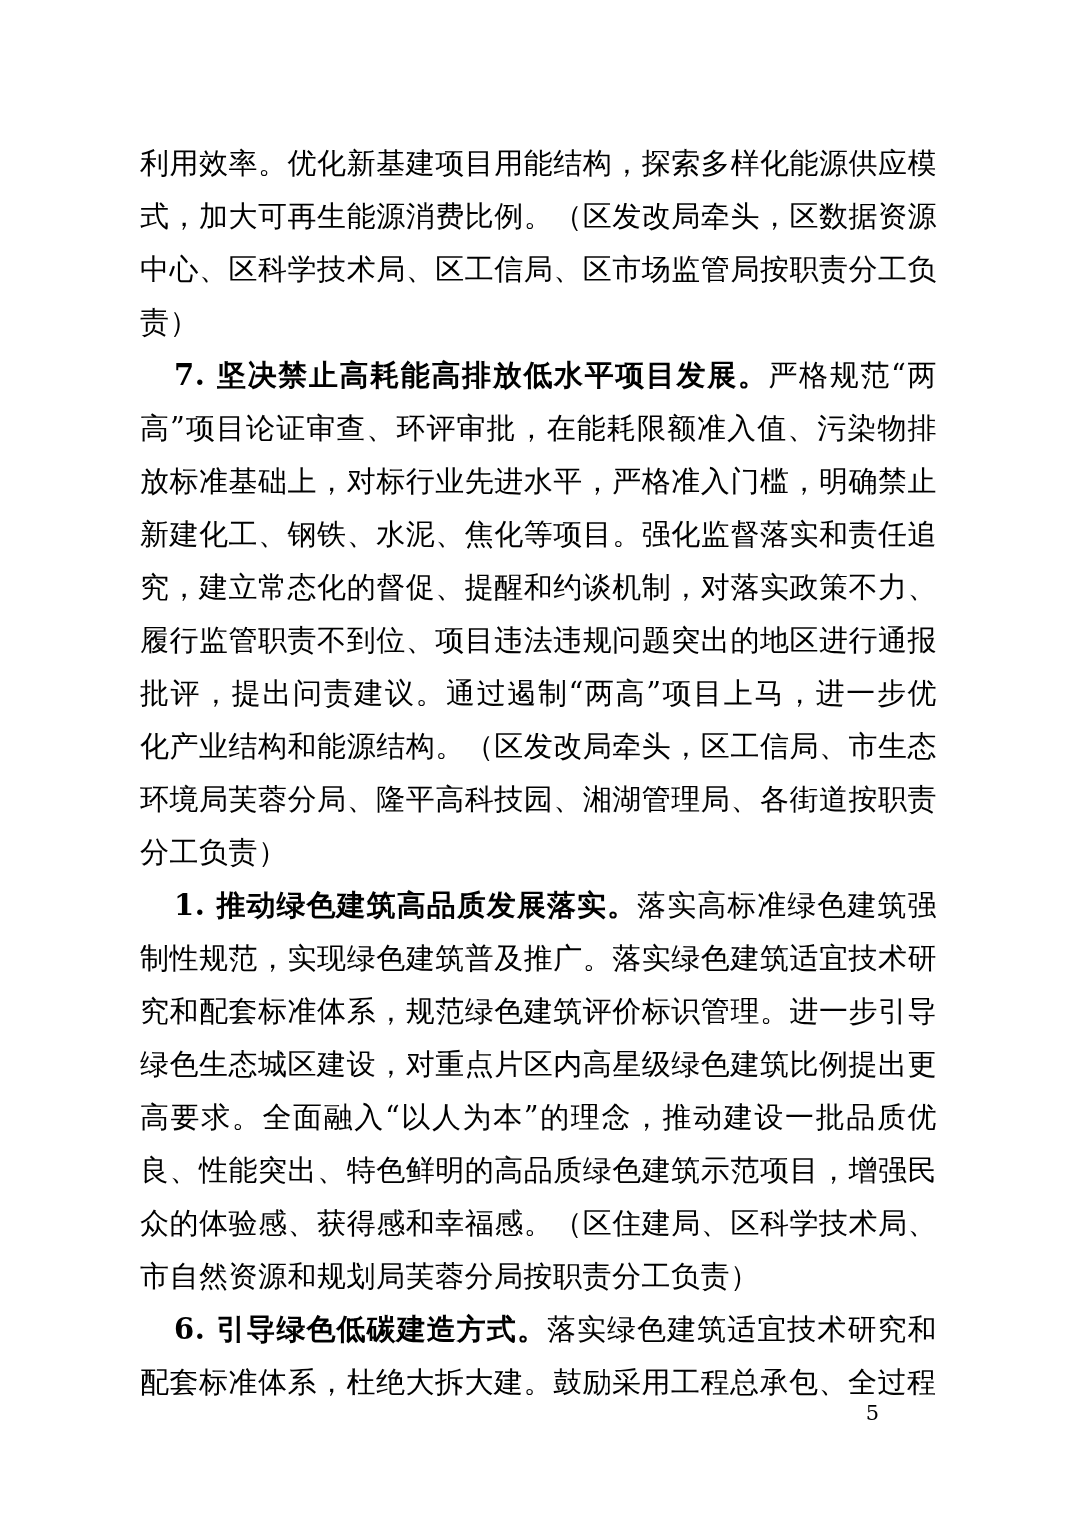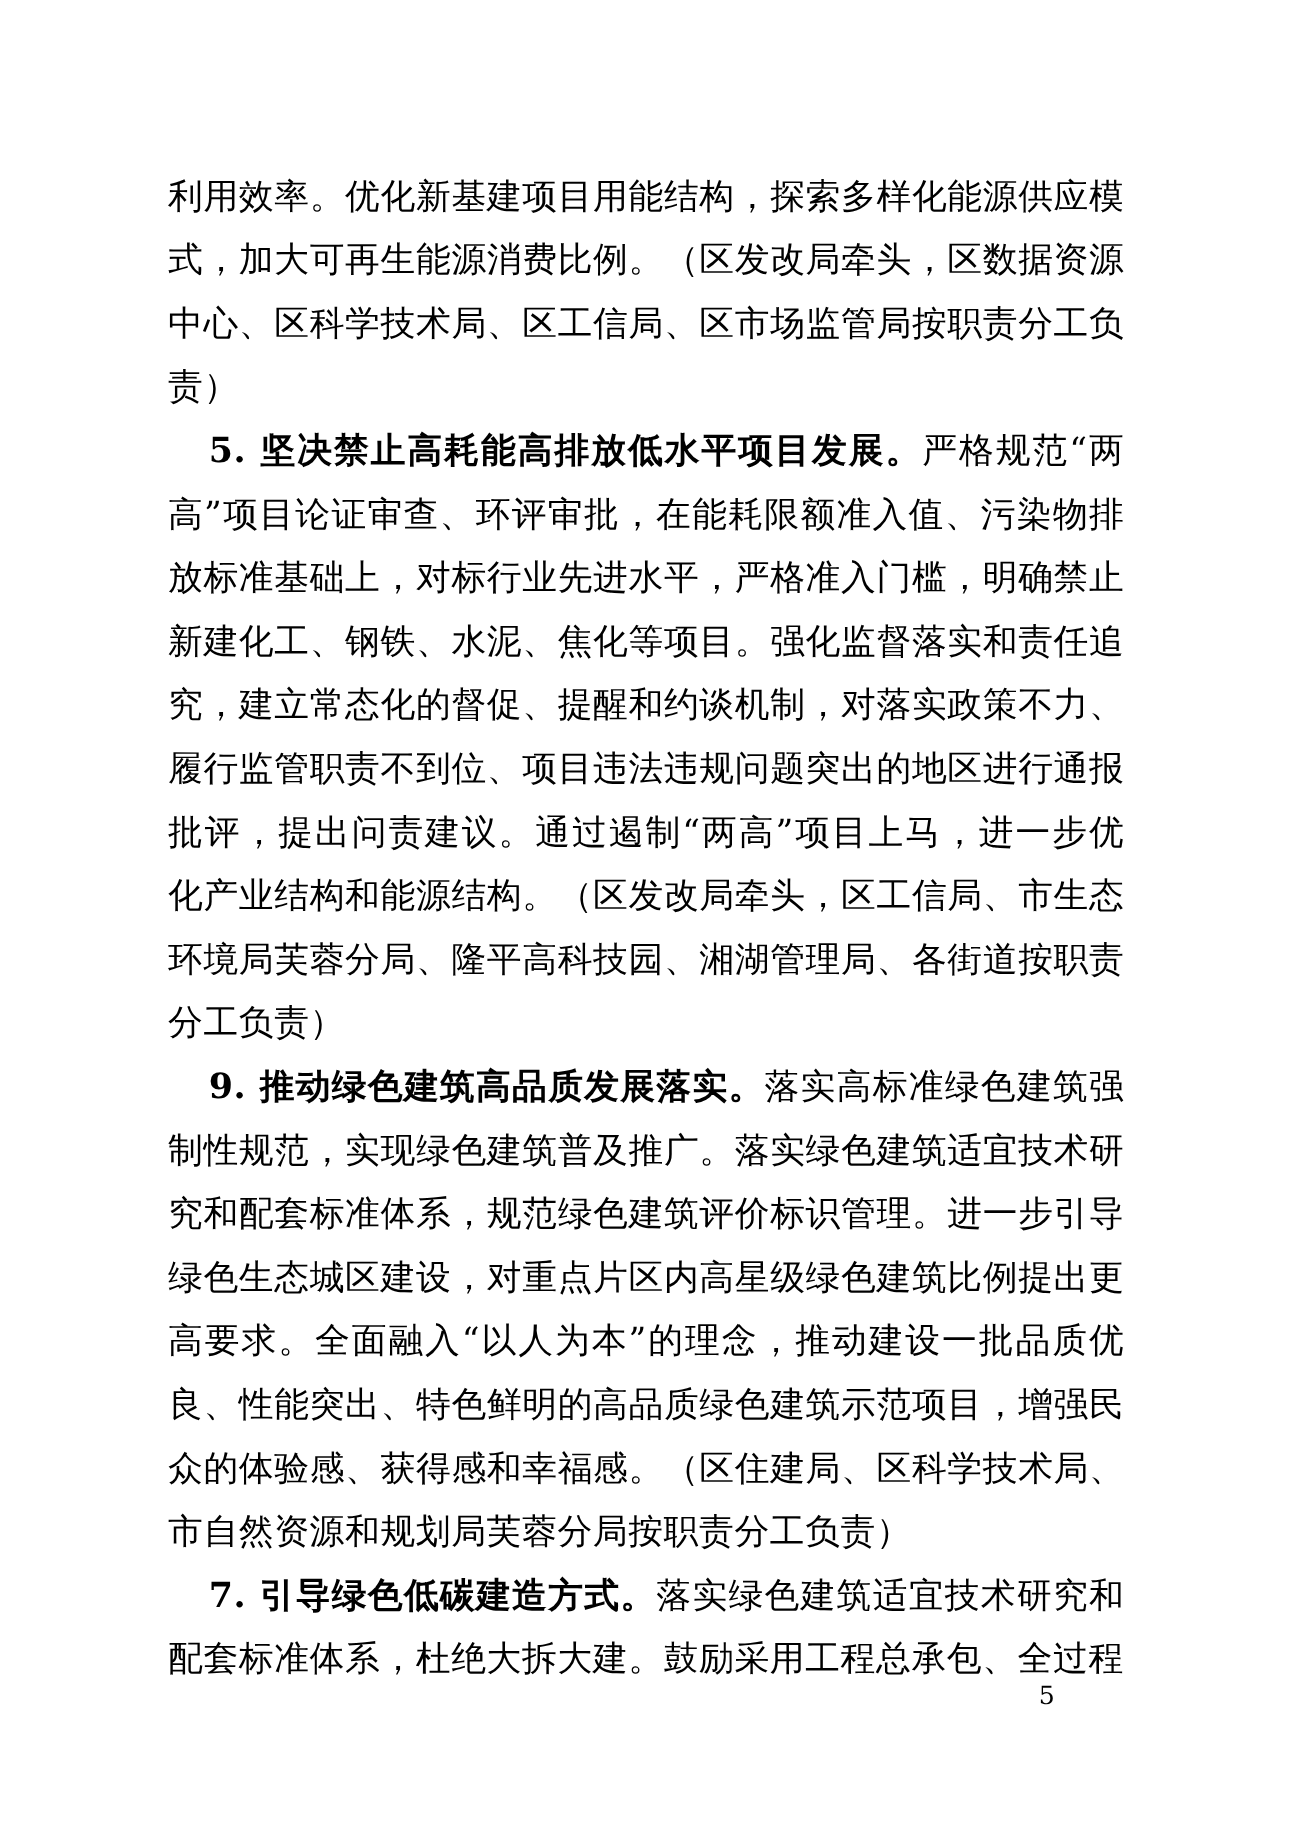--- a/index.html
+++ b/index.html
@@ -57,24 +57,24 @@
 </style>
 </head>
 <body>
 
 <div class="page">
 
   <div class="doc-body">
 
     <p class="para continuation"><span class="lead-bold"></span><span>利用效率。优化新基建项目用能结构，探索多样化能源供应模式，加大可再生能源消费比例。（区发改局牵头，区数据资源中心、区科学技术局、区工信局、区市场监管局按职责分工负责）</span></p>
 
-    <p class="para numbered"><span class="lead-bold">5. 坚决禁止高耗能高排放低水平项目发展。</span><span>严格规范“两高”项目论证审查、环评审批，在能耗限额准入值、污染物排放标准基础上，对标行业先进水平，严格准入门槛，明确禁止新建化工、钢铁、水泥、焦化等项目。强化监督落实和责任追究，建立常态化的督促、提醒和约谈机制，对落实政策不力、履行监管职责不到位、项目违法违规问题突出的地区进行通报批评，提出问责建议。通过遏制“两高”项目上马，进一步优化产业结构和能源结构。（区发改局牵头，区工信局、市生态环境局芙蓉分局、隆平高科技园、湘湖管理局、各街道按职责分工负责）</span></p>
+    <p class="para numbered"><span class="lead-bold">7. 坚决禁止高耗能高排放低水平项目发展。</span><span>严格规范“两高”项目论证审查、环评审批，在能耗限额准入值、污染物排放标准基础上，对标行业先进水平，严格准入门槛，明确禁止新建化工、钢铁、水泥、焦化等项目。强化监督落实和责任追究，建立常态化的督促、提醒和约谈机制，对落实政策不力、履行监管职责不到位、项目违法违规问题突出的地区进行通报批评，提出问责建议。通过遏制“两高”项目上马，进一步优化产业结构和能源结构。（区发改局牵头，区工信局、市生态环境局芙蓉分局、隆平高科技园、湘湖管理局、各街道按职责分工负责）</span></p>
 
 
-    <p class="para numbered"><span class="lead-bold">9. 推动绿色建筑高品质发展落实。</span><span>落实高标准绿色建筑强制性规范，实现绿色建筑普及推广。落实绿色建筑适宜技术研究和配套标准体系，规范绿色建筑评价标识管理。进一步引导绿色生态城区建设，对重点片区内高星级绿色建筑比例提出更高要求。全面融入“以人为本”的理念，推动建设一批品质优良、性能突出、特色鲜明的高品质绿色建筑示范项目，增强民众的体验感、获得感和幸福感。（区住建局、区科学技术局、市自然资源和规划局芙蓉分局按职责分工负责）</span></p>
+    <p class="para numbered"><span class="lead-bold">1. 推动绿色建筑高品质发展落实。</span><span>落实高标准绿色建筑强制性规范，实现绿色建筑普及推广。落实绿色建筑适宜技术研究和配套标准体系，规范绿色建筑评价标识管理。进一步引导绿色生态城区建设，对重点片区内高星级绿色建筑比例提出更高要求。全面融入“以人为本”的理念，推动建设一批品质优良、性能突出、特色鲜明的高品质绿色建筑示范项目，增强民众的体验感、获得感和幸福感。（区住建局、区科学技术局、市自然资源和规划局芙蓉分局按职责分工负责）</span></p>
 
-    <p class="para numbered"><span class="lead-bold">7. 引导绿色低碳建造方式。</span><span>落实绿色建筑适宜技术研究和配套标准体系，杜绝大拆大建。鼓励采用工程总承包、全过程</span></p>
+    <p class="para numbered"><span class="lead-bold">6. 引导绿色低碳建造方式。</span><span>落实绿色建筑适宜技术研究和配套标准体系，杜绝大拆大建。鼓励采用工程总承包、全过程</span></p>
 
   </div>
 
   <div class="page-number">5</div>
 
 </div>
 
 </body></html>

